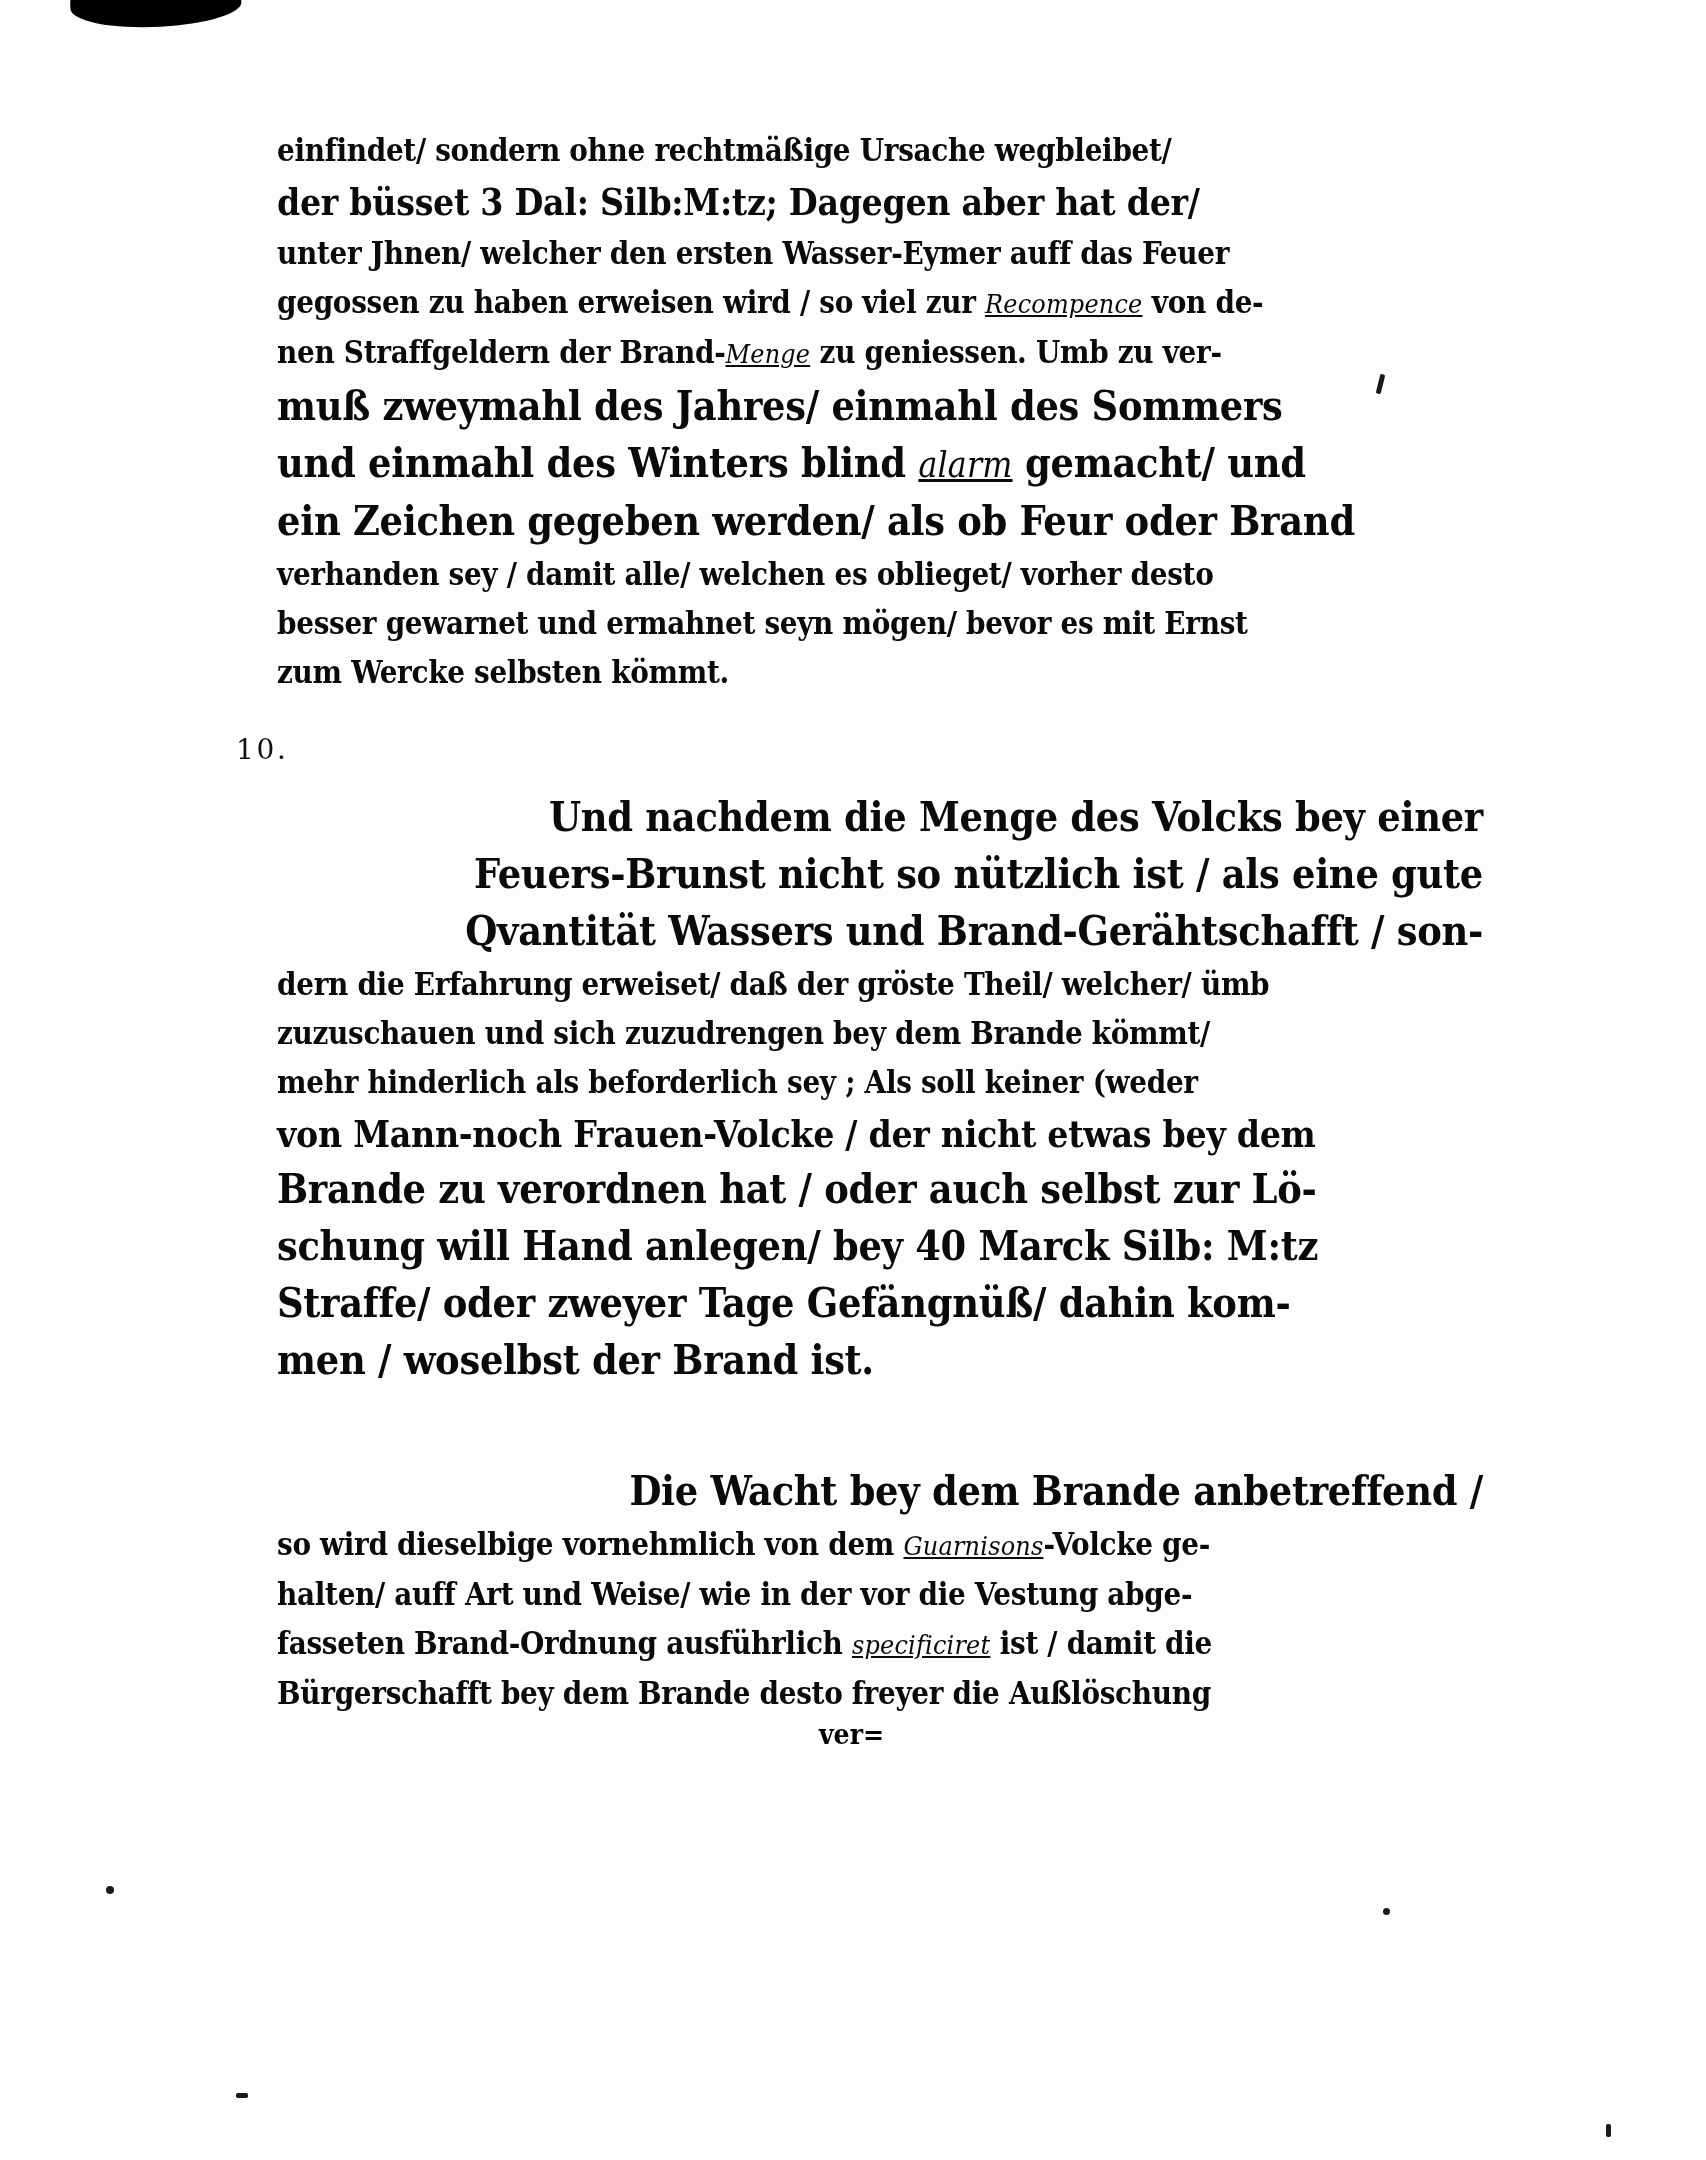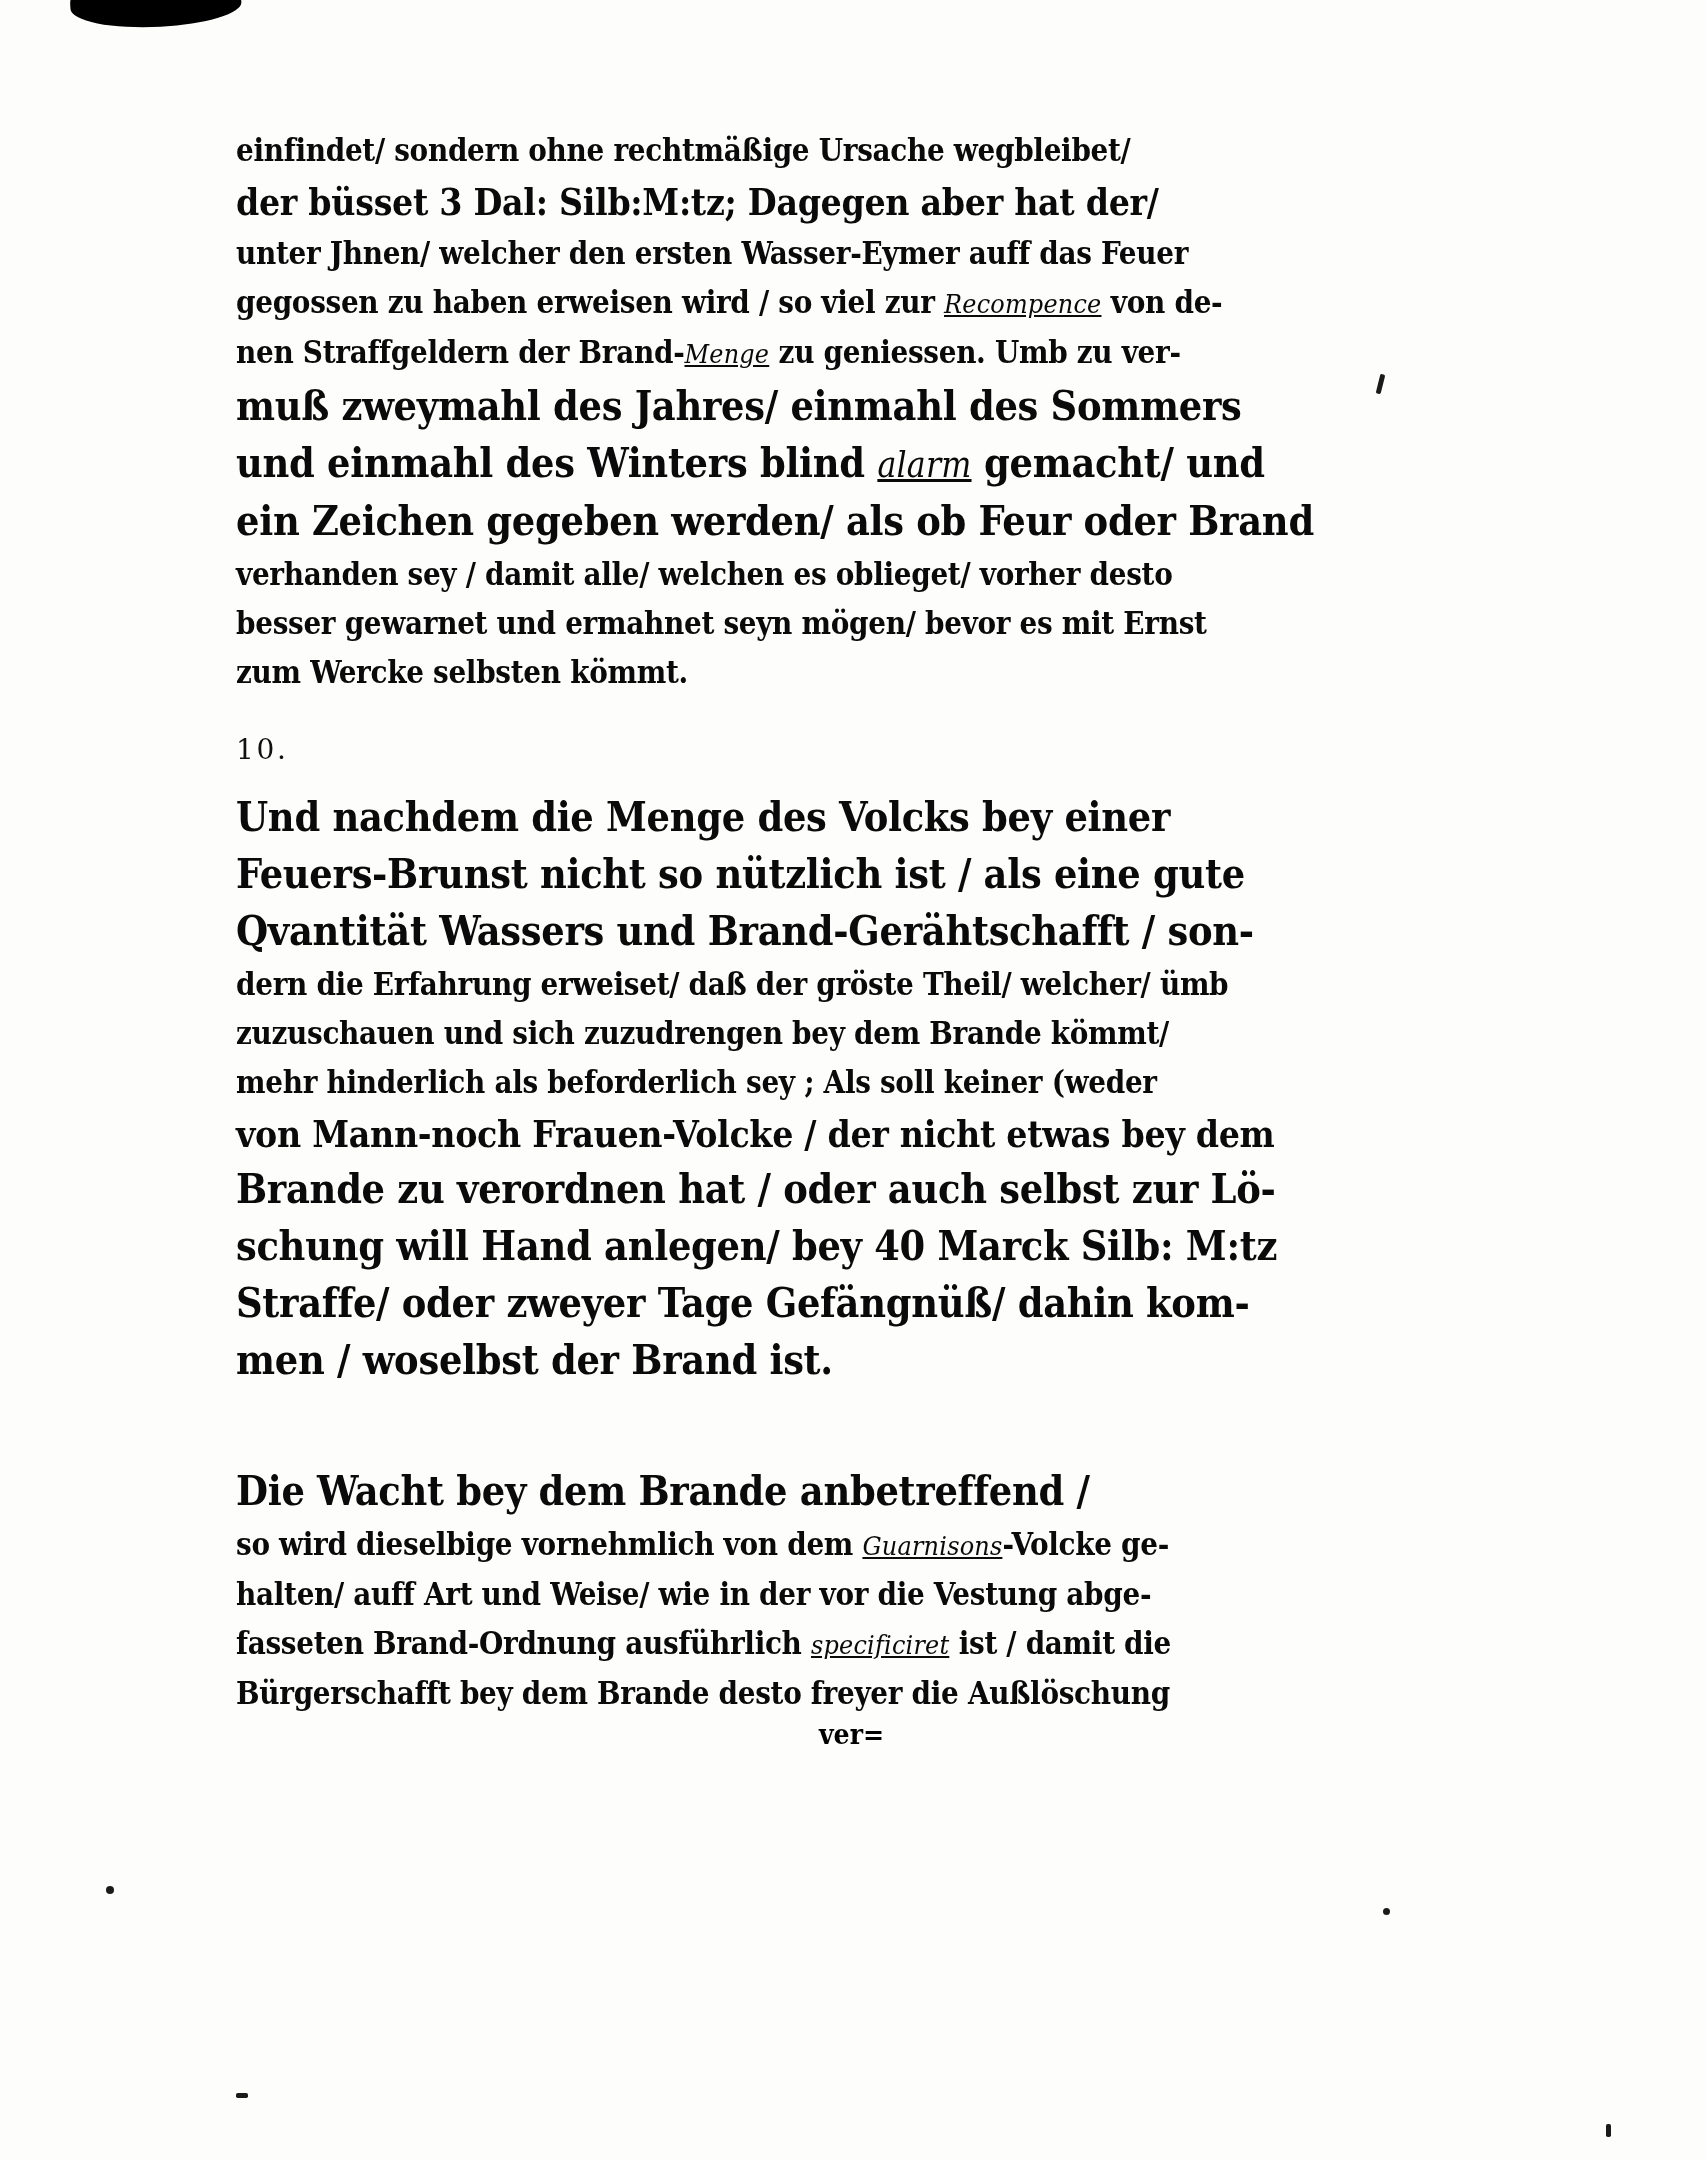--- a/index.html
+++ b/index.html
@@ -39,20 +39,21 @@
     top:126px;
     width:1247px;
   }
   .ln{
     font-family:"DejaVu Serif", serif;
     color:#0a0a0a;
     white-space:nowrap;
     font-weight:700;
     letter-spacing:-0.3px;
     line-height:1.0;
+    margin-left:41px;
   }
   
   .frak{
     font-family:"DejaVu Serif", serif;
     font-weight:700;
     font-stretch:condensed;
   }
   .sz-md{font-size:31px;line-height:49px;}
   .sz-lg{font-size:37px;line-height:54px;}
   .sz-xl{font-size:41px;line-height:57px;}
@@ -73,21 +74,21 @@
   }
   .gap-sm{height:23.4px;}
   .gap-md{height:36px;}
   .gap-lg{height:50px;}
   .catch{
     text-align:center;
     font-size:28px;
     font-weight:700;
     padding-right:16px;
   }
-  .ctr{text-align:left;}
+  .ctr{text-align:right;}
 </style>
 </head>
 <body>
 
 <div class="page">
 
   <div class="scan-edge-black"></div>
   <div class="scan-edge-black2"></div>
 
   <div class="speck" style="left:1378px;top:374px;width:4.5px;height:20px;border-radius:1.8px;transform:rotate(14deg);"></div>

